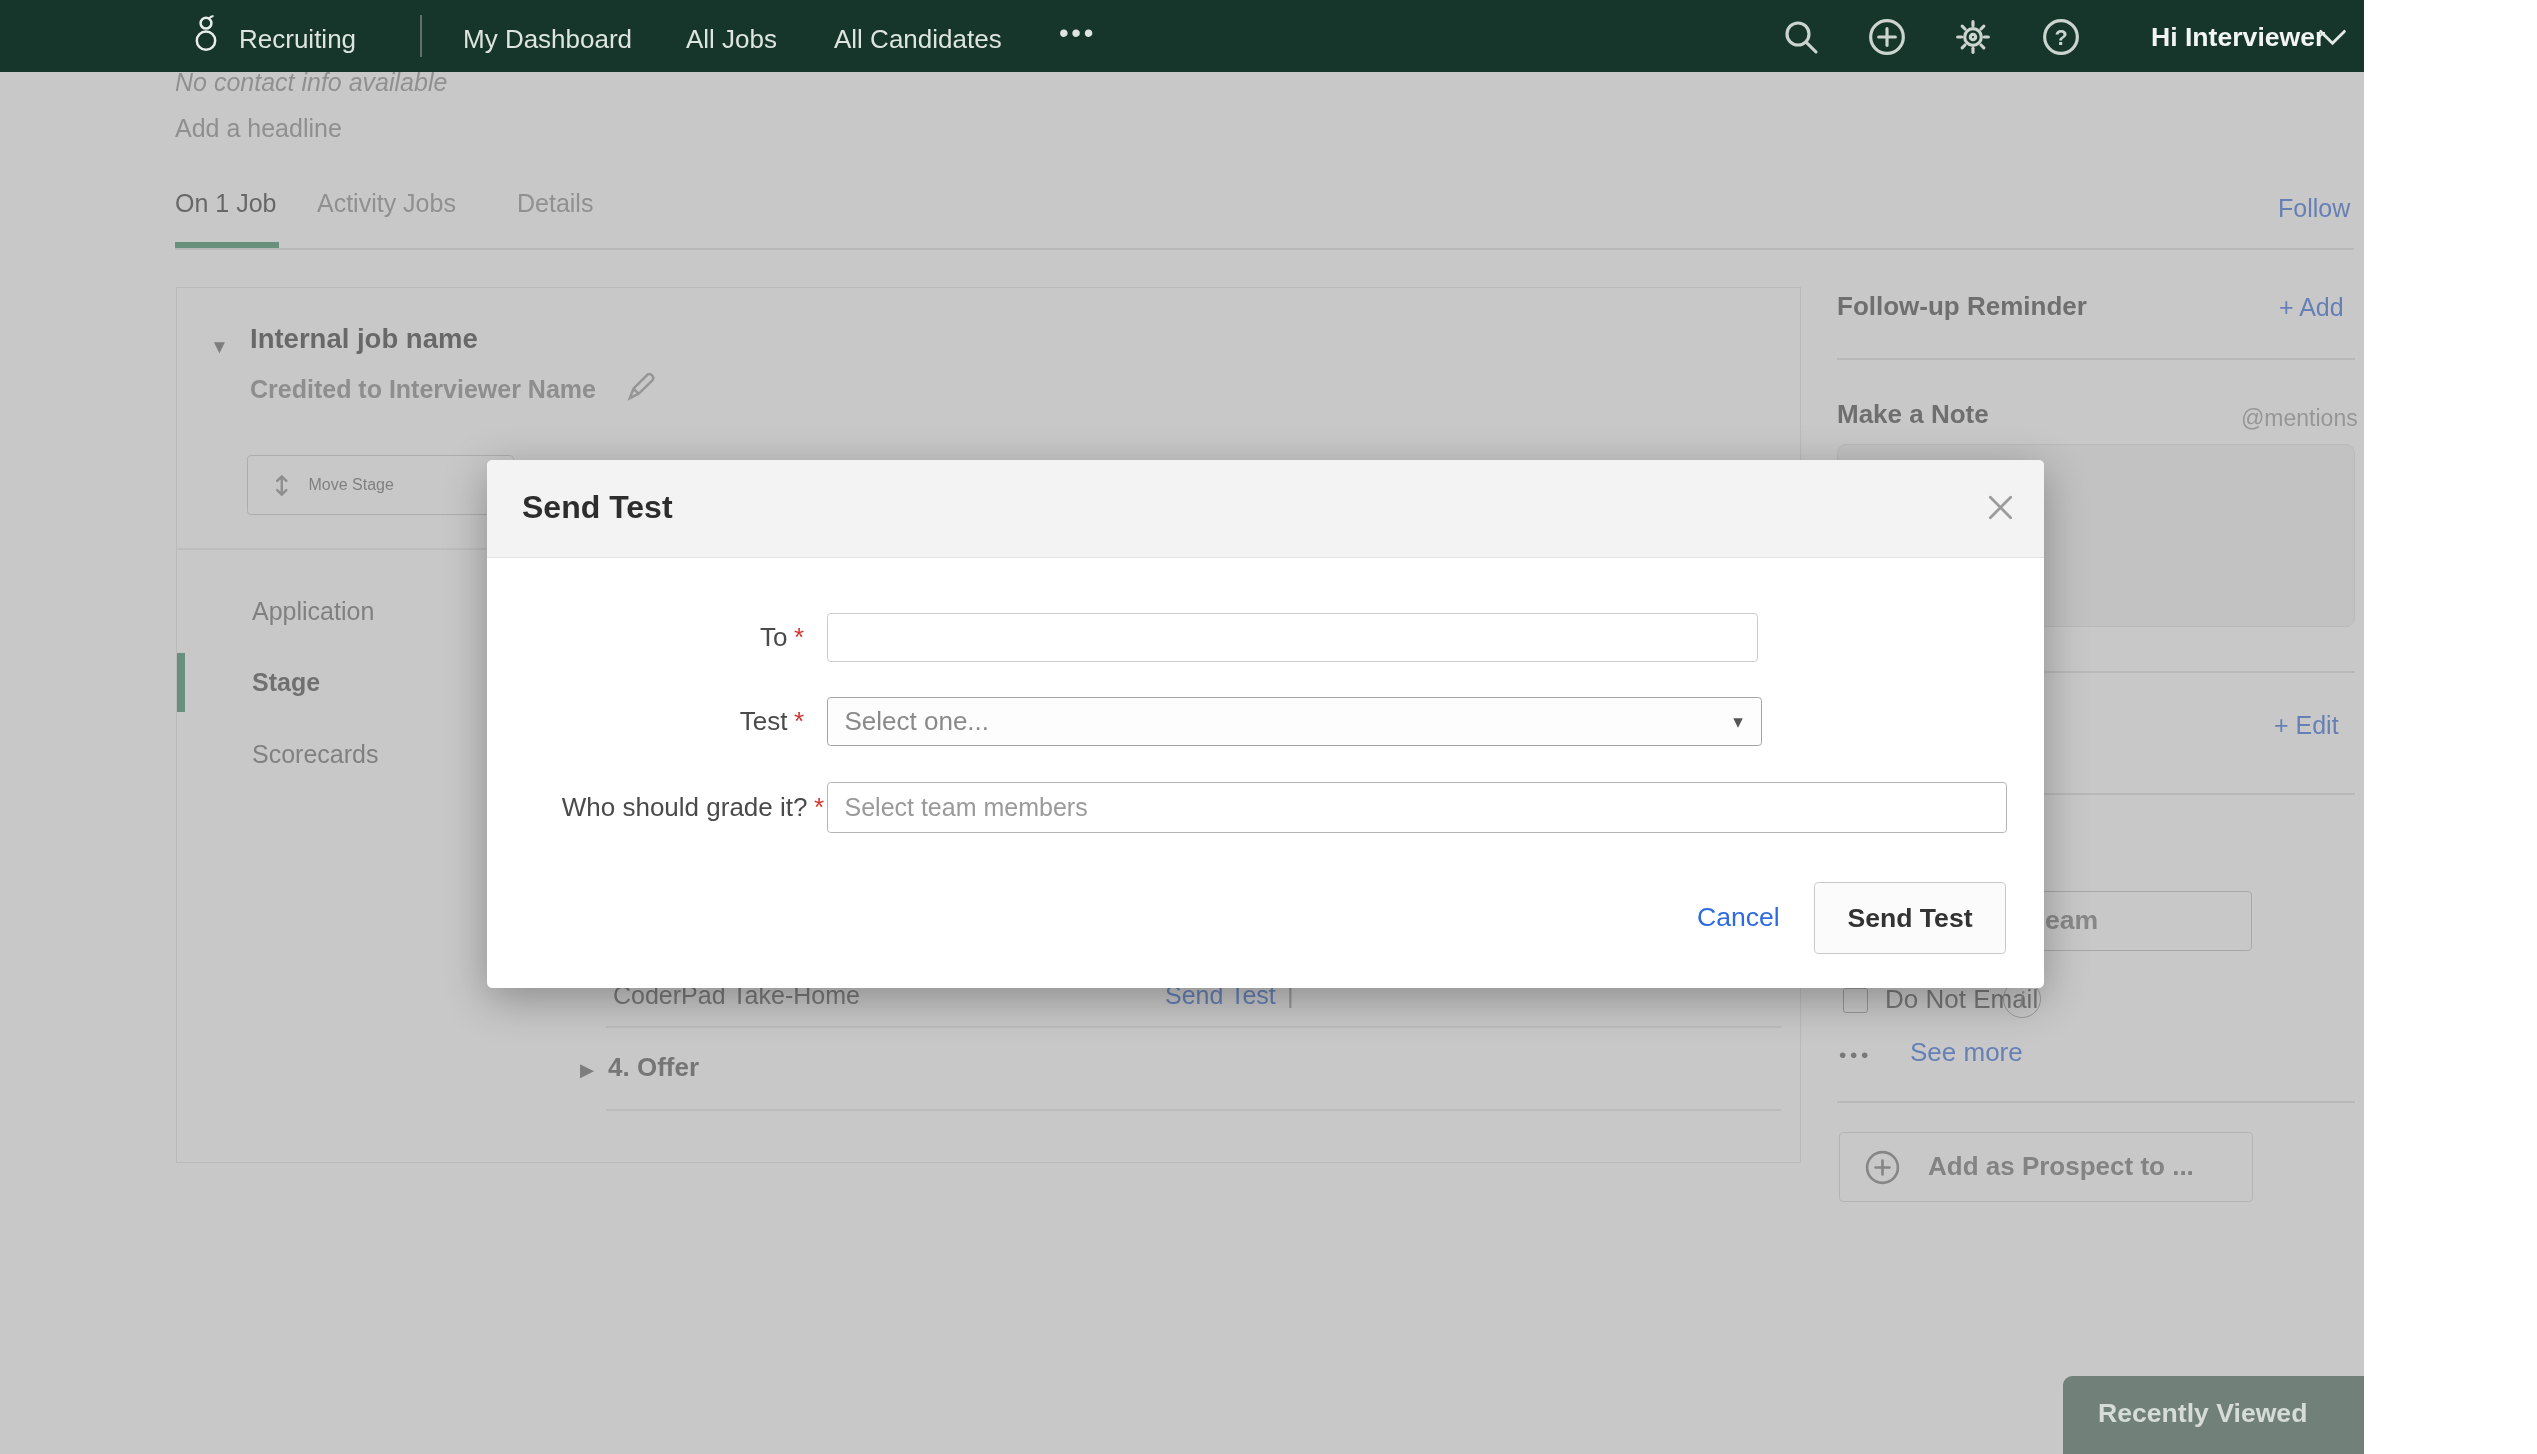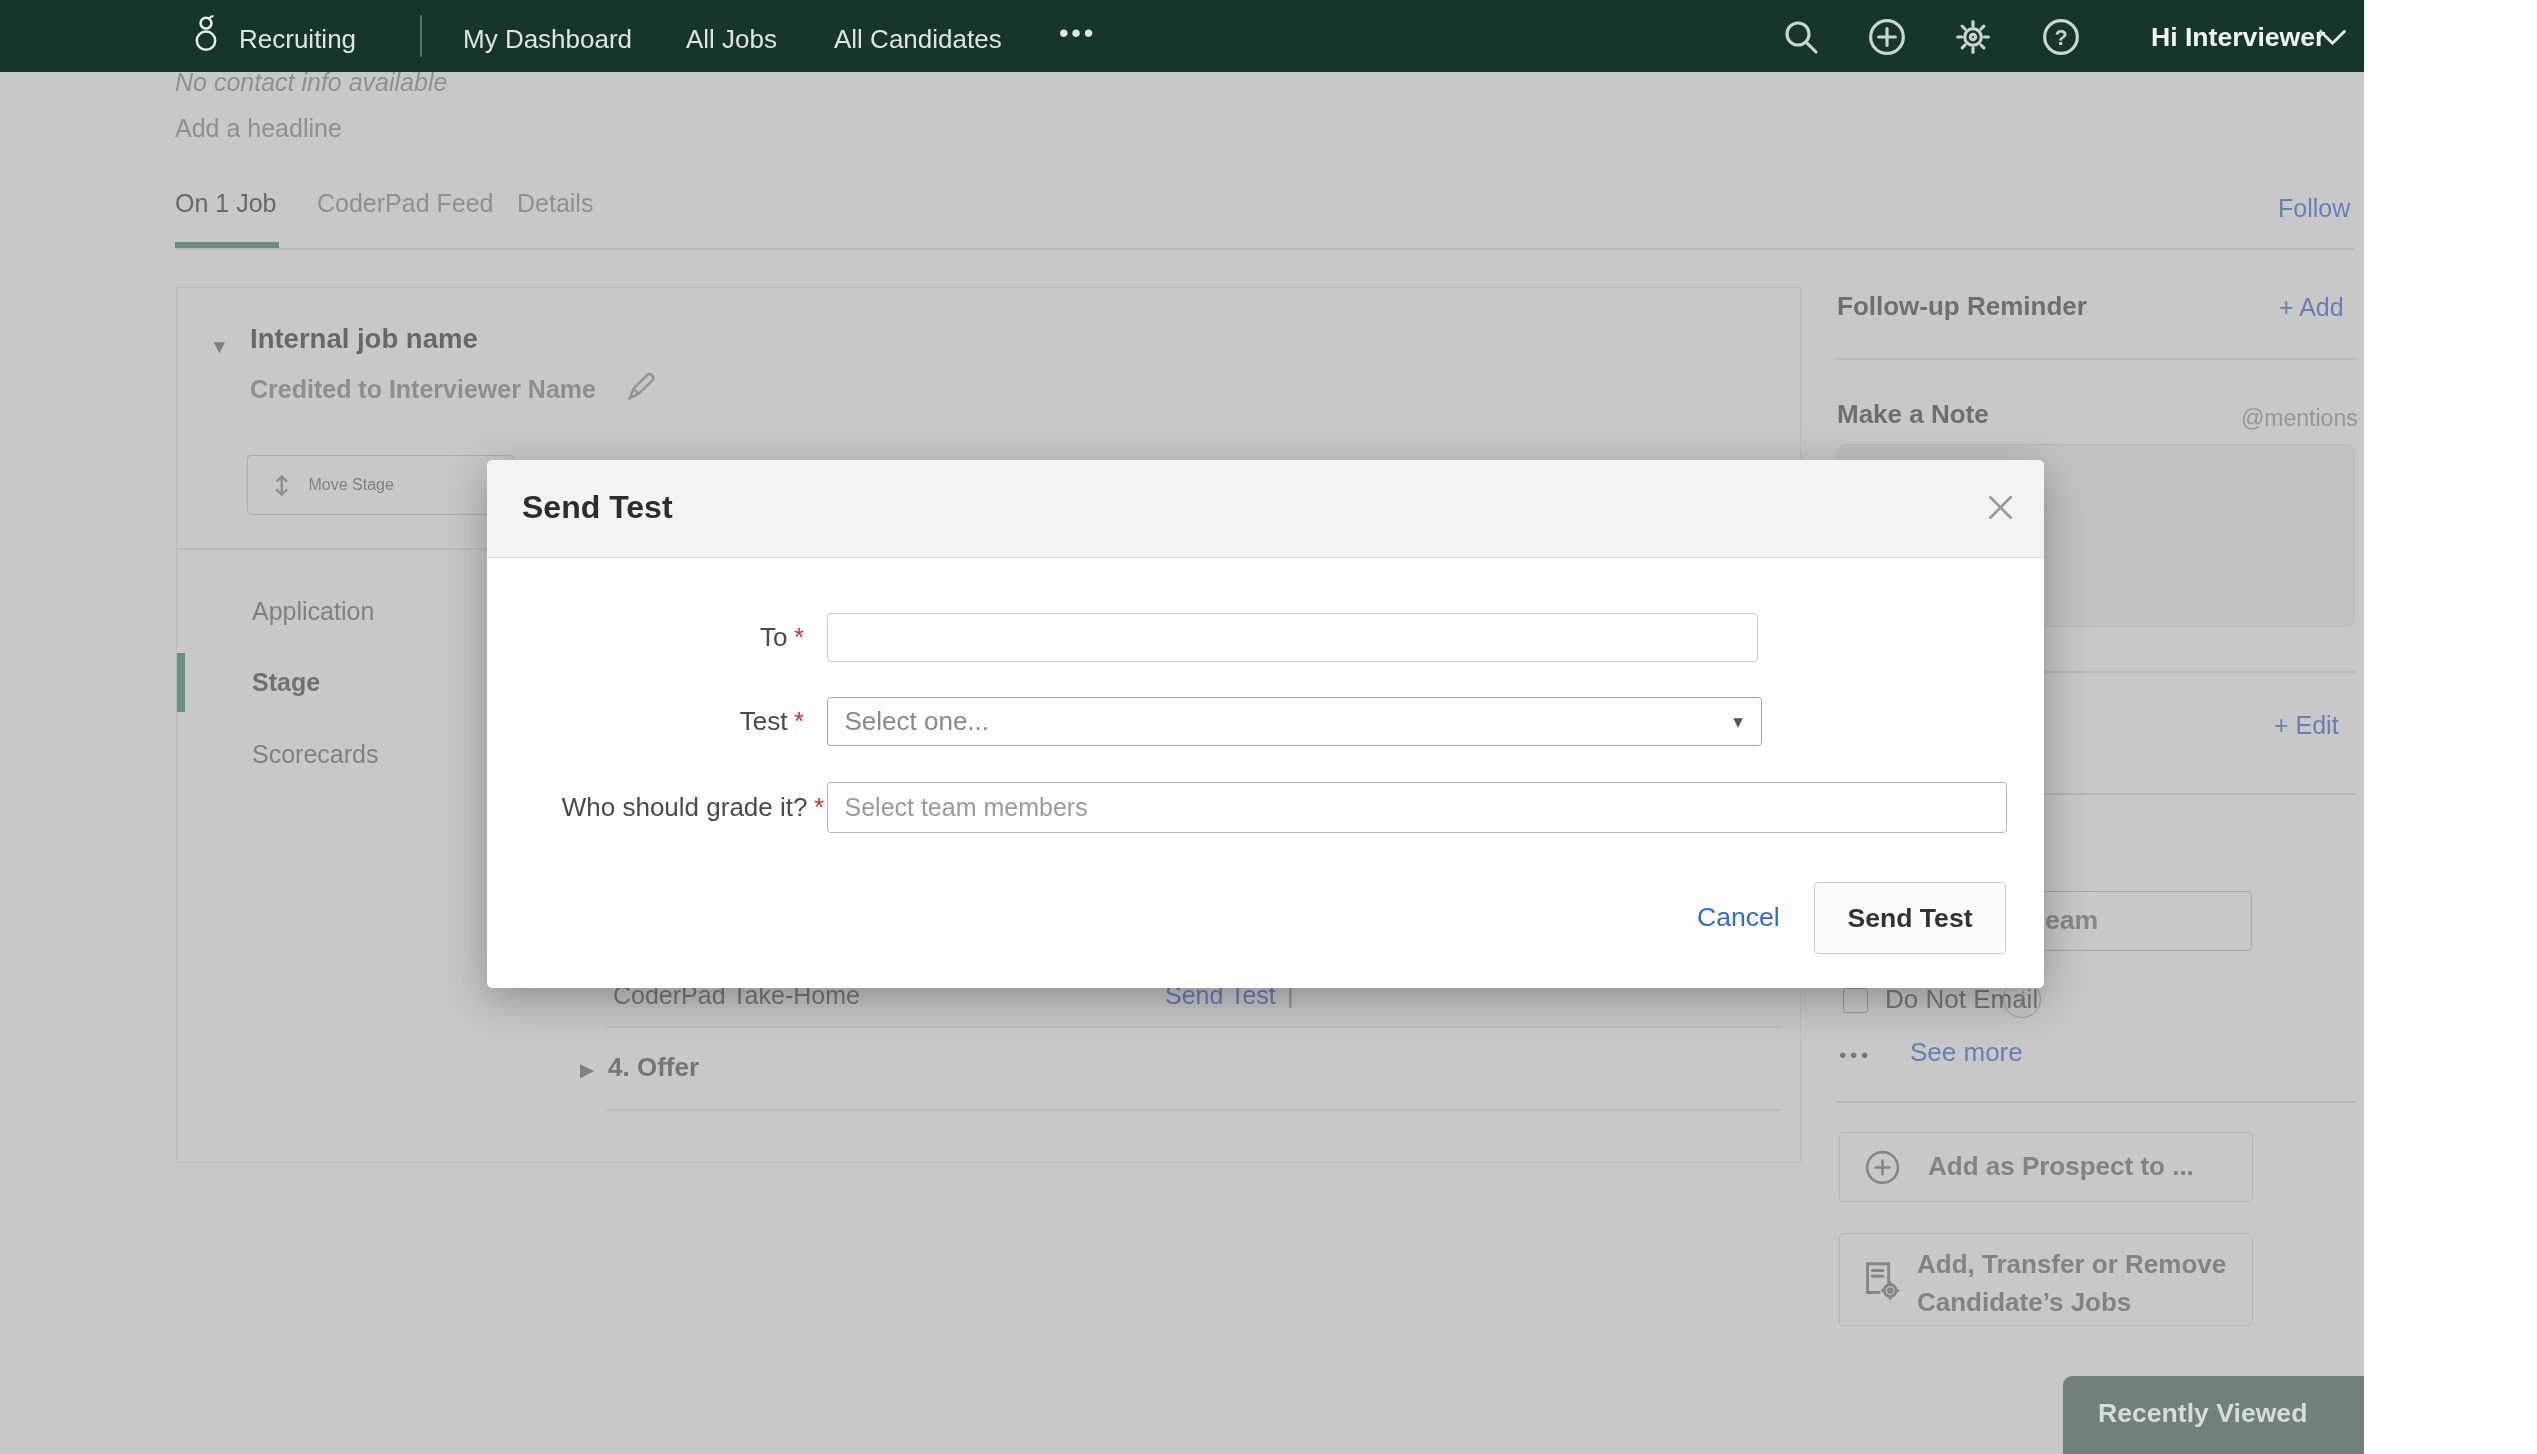--- a/index.html
+++ b/index.html
@@ -109,21 +109,21 @@
         <polyline points="2,2 11,11 20,2"></polyline>
       </svg>
     </span>
   </div>
 
   <span class="abs muted-italic" style="left:175px;top:68px;font-size:25px;">No contact info available</span>
   <span class="abs" style="left:175px;top:114px;font-size:25px;color:#8C8C8C;cursor:pointer;text-align:center;">Add a headline</span>
   <span class="abs link" style="left:2278px;top:194px;font-size:25px;">Follow</span>
 
   <span class="tab active" style="left:175px;">On 1 Job</span>
-  <span class="tab" style="left:317px;">CoderPad Feed</span>
+  <span class="tab" style="left:317px;">Activity Jobs</span>
   <span class="tab" style="left:517px;">Details</span>
   <div class="abs" style="left:175px;top:242px;width:104px;height:6.4px;background:#3E8E68;"></div>
   <div class="hdiv" style="left:175px;top:248px;width:2179px;"></div>
 
   <div id="card">
     <span class="abs" style="left:33px;top:48px;font-size:19px;color:#6B6B6B;cursor:pointer;">▼</span>
     <span class="abs" style="left:73px;top:35px;font-size:27.5px;font-weight:bold;color:#3F3F3F;">Internal job name</span>
     <span class="abs" style="left:73px;top:87px;font-size:25px;color:#8A8A8A;font-weight:bold;">Credited to Interviewer Name</span>
     <span class="abs" style="left:447px;top:81px;width:35px;height:35px;cursor:pointer;">
       <svg viewBox="0 0 24 24" fill="none" stroke="#9A9A9A" stroke-width="1.7" style="width:35px;height:35px;">
@@ -187,38 +187,20 @@
     <span class="abs" style="left:24px;top:15.6px;width:37px;height:37px;">
       <svg viewBox="0 0 24 24" fill="none" stroke="#7A7A7A" stroke-width="1.7" stroke-linecap="round" style="width:37px;height:37px;">
         <circle cx="12" cy="12" r="10"></circle>
           <line x1="12" y1="7.5" x2="12" y2="16.5"></line>
           <line x1="7.5" y1="12" x2="16.5" y2="12"></line>
       </svg>
     </span>
     <span class="abs" style="left:88px;top:18.3px;font-size:26px;font-weight:bold;color:#757575;">Add as Prospect to ...</span>
   </div>
 
-  <div class="side-box" style="left:1839px;top:1233px;width:414px;height:93px;">
-    <span class="abs" style="left:18.3px;top:24px;width:46px;height:46px;">
-      <svg viewBox="0 0 24 24" fill="none" stroke="#7A7A7A" stroke-width="1.5" stroke-linecap="round" style="width:46px;height:46px;">
-        <path d="M5 3 h11 v11"></path>
-          <path d="M5 3 v15 h6"></path>
-        <line x1="7.5" y1="6.5" x2="13" y2="6.5"></line>
-          <line x1="7.5" y1="9.5" x2="13" y2="9.5"></line>
-        <circle cx="16.8" cy="17" r="3.1"></circle>
-          <circle cx="16.8" cy="17" r="1"></circle>
-        <line x1="16.8" y1="12.9" x2="16.8" y2="13.9"></line>
-          <line x1="16.8" y1="21.1" x2="16.8" y2="20.1"></line>
-        <line x1="12.7" y1="17" x2="13.7" y2="17"></line>
-          <line x1="20.9" y1="17" x2="19.9" y2="17"></line>
-      </svg>
-    </span>
-    <span class="abs" style="left:77px;top:14.7px;font-size:26px;font-weight:bold;color:#757575;">Add, Transfer or Remove</span>
-    <span class="abs" style="left:77px;top:53px;font-size:26px;font-weight:bold;color:#757575;">Candidate’s Jobs</span>
-  </div>
 
   <div id="overlay"></div>
 
   <div id="recently">
     <span class="abs" style="left:35px;top:22px;font-size:26.6px;font-weight:bold;color:#D6DCD7;">Recently Viewed</span>
     <div class="abs" style="left:354px;top:28px;width:35px;height:5.5px;background:#DFE4E0;border-radius:2.7px;cursor:pointer;"></div>
   </div>
   <div id="corner-bubble"></div>
 
   <div id="modal">

